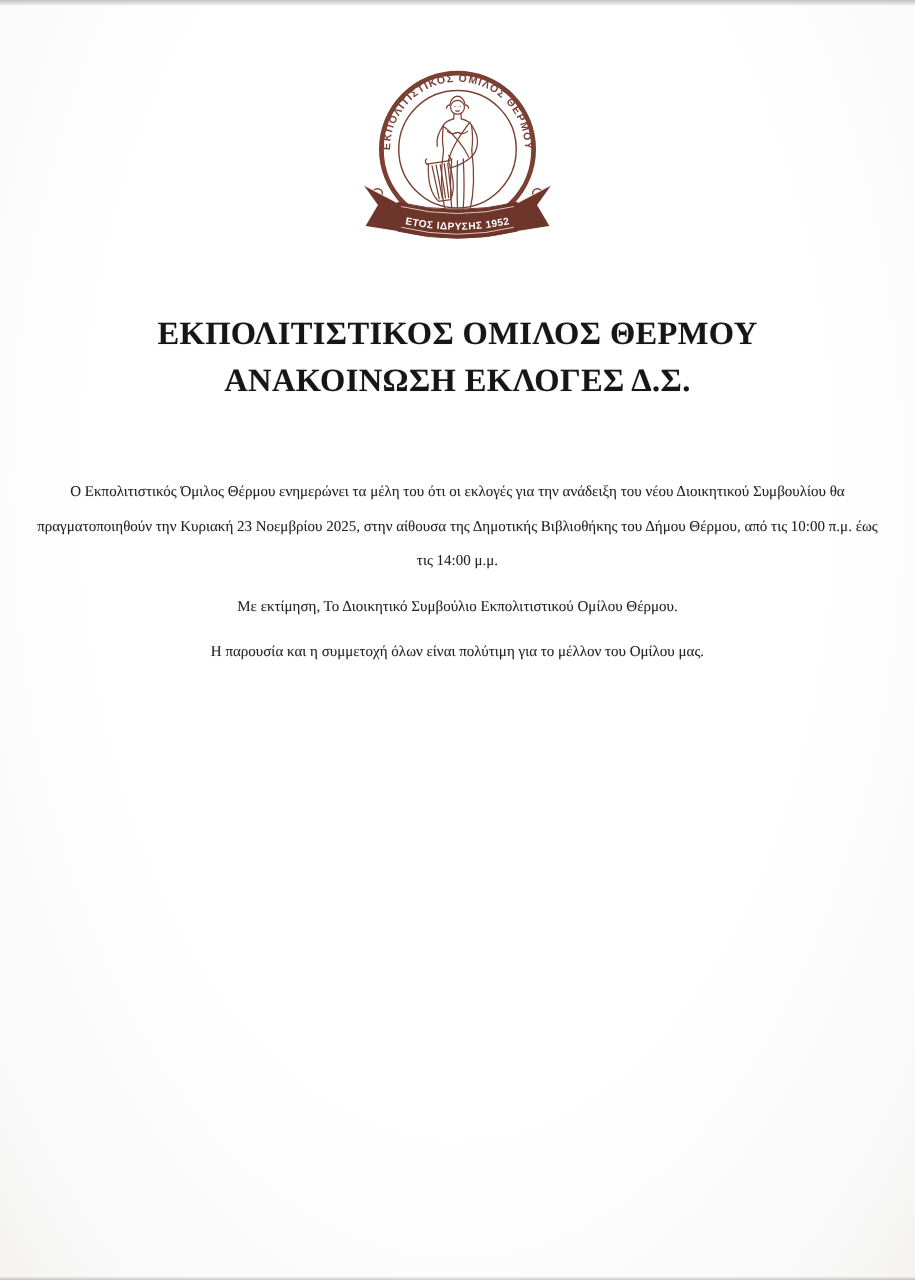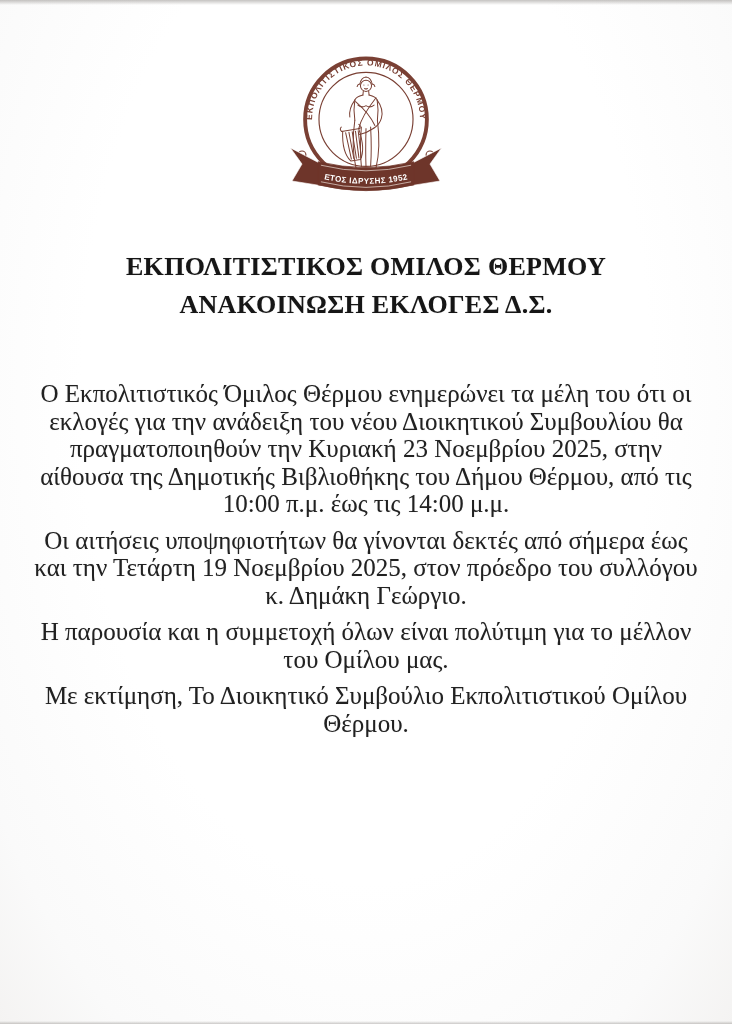--- a/index.html
+++ b/index.html
@@ -36,21 +36,21 @@
     font-size: 26px;
     line-height: 38px;
     letter-spacing: 0.3px;
     color: #161616;
     text-shadow: 0 0 1px rgba(70,70,70,0.25);
   }
   .doc-title .title-line { display: block; }
   .doc-body {
     width: 676px;
     margin: 56px auto 0;
-    font-size: 25px;
+    font-size: 12px;
     line-height: 27.5px;
     color: #212121;
     text-shadow: 0 0 1px rgba(80,80,80,0.22);
   }
   .doc-body p {
     margin: 0 0 9px;
     text-align: center;
   }
   svg text { font-family: "Liberation Sans", sans-serif; }
 </style>
@@ -117,20 +117,19 @@
     </svg>
   </div>
 
   <div class="doc-title">
     <span class="title-line">ΕΚΠΟΛΙΤΙΣΤΙΚΟΣ ΟΜΙΛΟΣ ΘΕΡΜΟΥ</span>
     <span class="title-line">ΑΝΑΚΟΙΝΩΣΗ ΕΚΛΟΓΕΣ Δ.Σ.</span>
   </div>
 
   <div class="doc-body">
     <p>Ο Εκπολιτιστικός Όμιλος Θέρμου ενημερώνει τα μέλη του ότι οι εκλογές για την ανάδειξη του νέου Διοικητικού Συμβουλίου θα πραγματοποιηθούν την Κυριακή 23 Νοεμβρίου 2025, στην αίθουσα της Δημοτικής Βιβλιοθήκης του Δήμου Θέρμου, από τις 10:00 π.μ. έως τις 14:00 μ.μ.</p>
-    <p>Οι αιτήσεις υποψηφιοτήτων θα γίνονται δεκτές από σήμερα έως και την Τετάρτη 19 Νοεμβρίου 2025, στον πρόεδρο του συλλόγου κ. Δημάκη Γεώργιο.</p>
+    <p>Με εκτίμηση, Το Διοικητικό Συμβούλιο Εκπολιτιστικού Ομίλου Θέρμου.</p>
     <p>Η παρουσία και η συμμετοχή όλων είναι πολύτιμη για το μέλλον του Ομίλου μας.</p>
-    <p>Με εκτίμηση, Το Διοικητικό Συμβούλιο Εκπολιτιστικού Ομίλου Θέρμου.</p>
   </div>
 
 </div>
 
 <div class="photo-edge-bottom"></div>
 
 </body></html>

